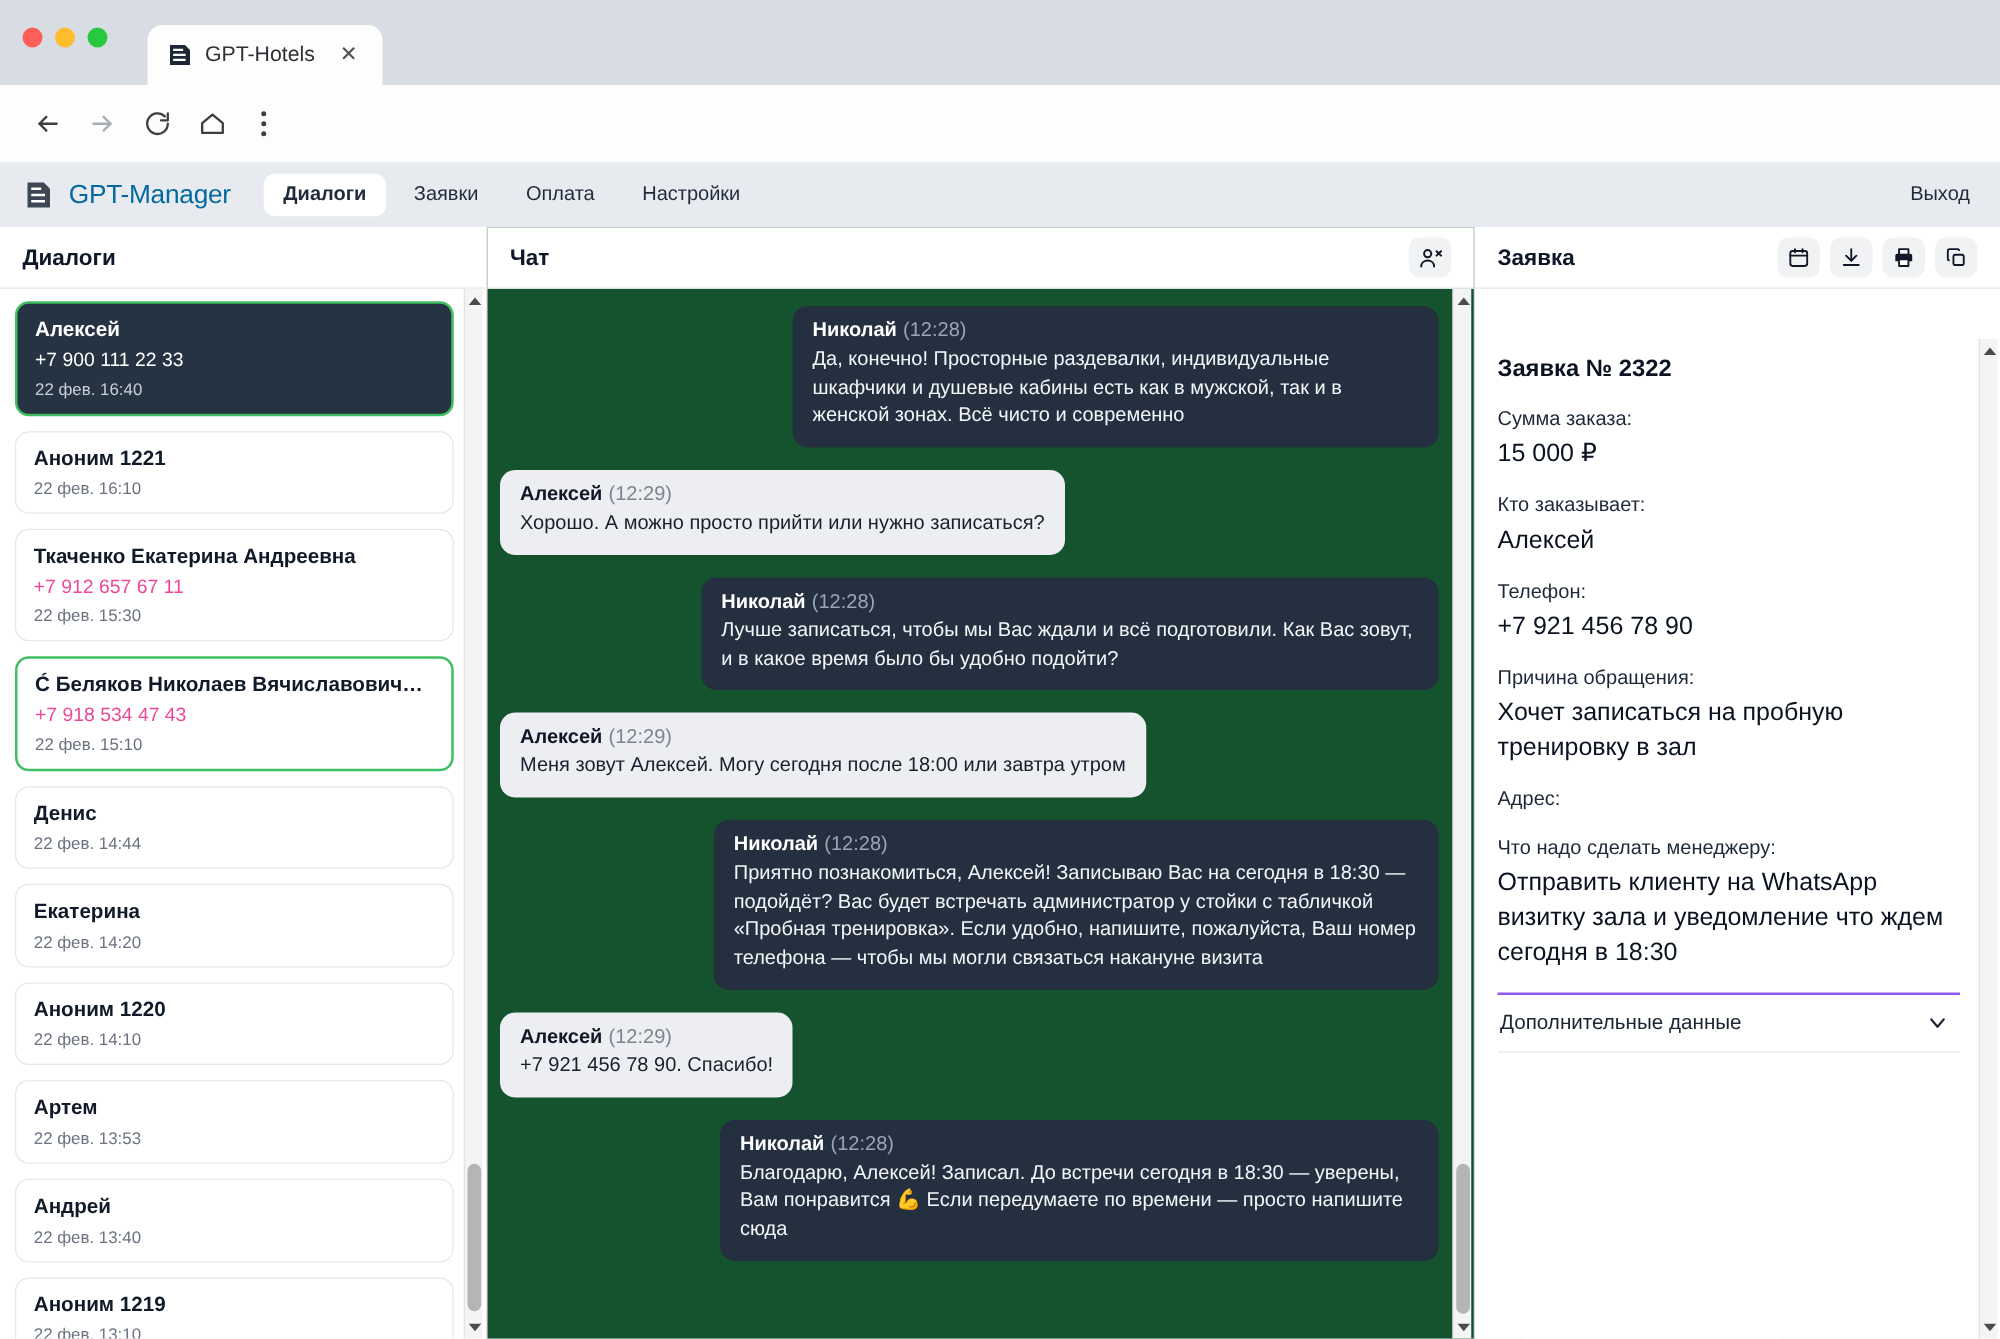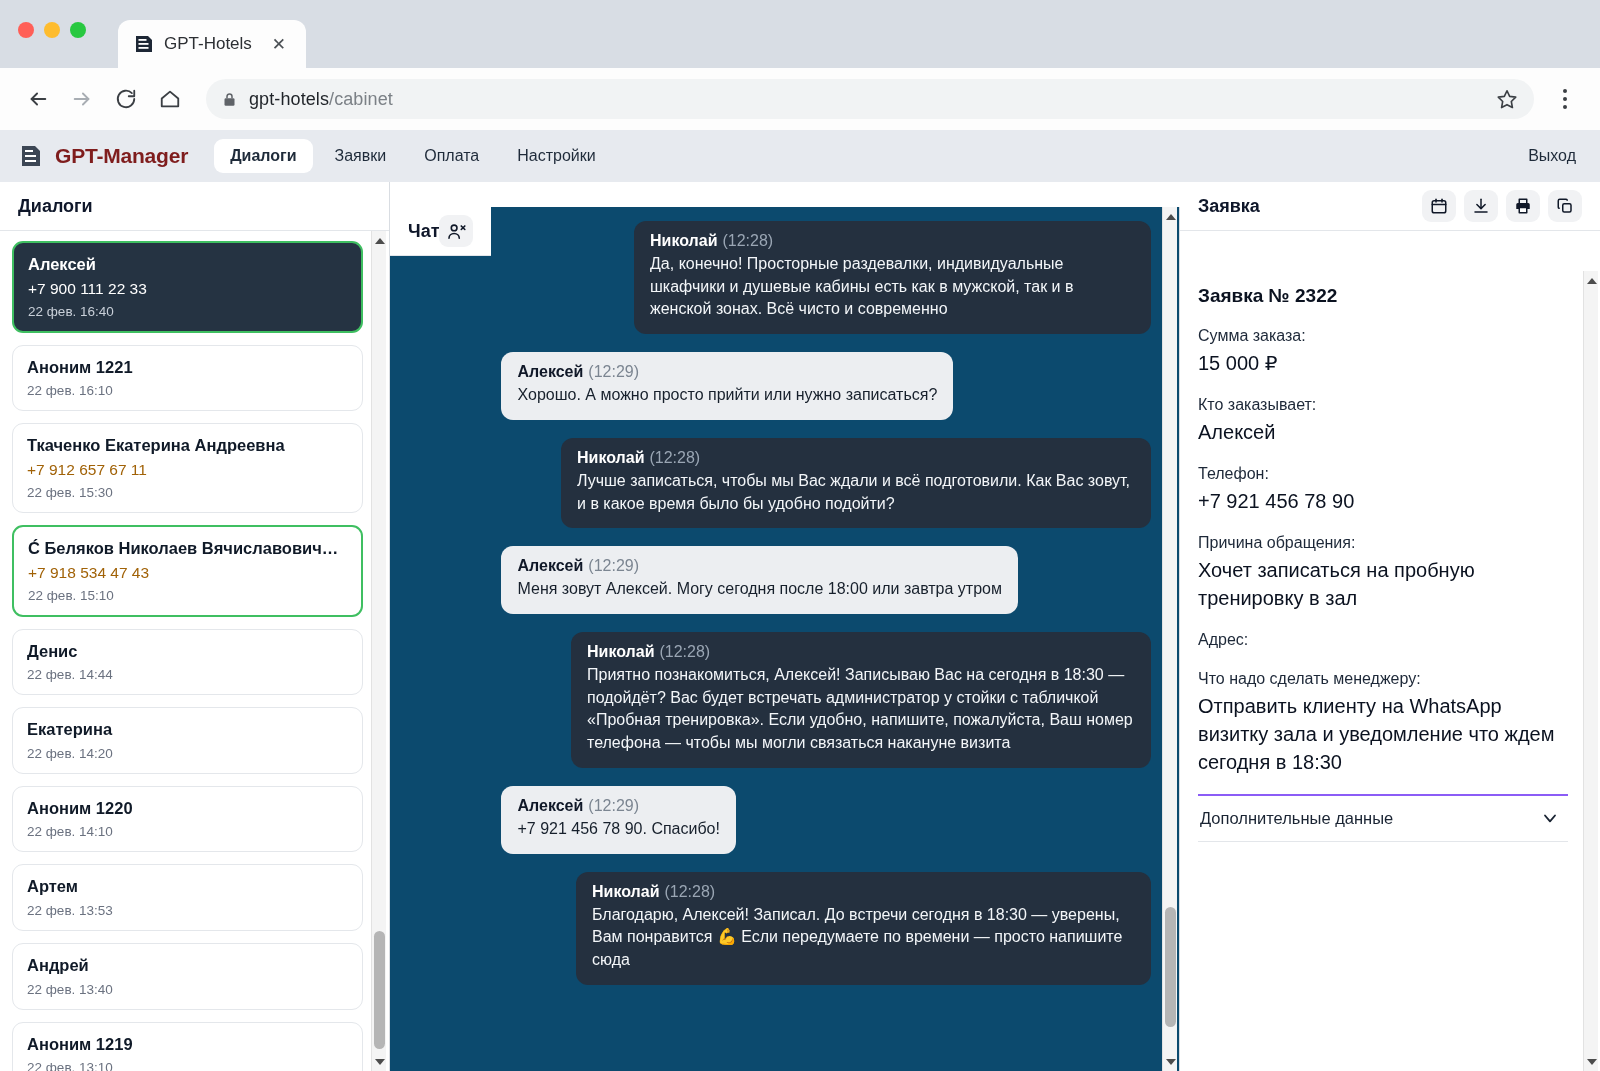--- a/index.html
+++ b/index.html
@@ -53,21 +53,21 @@
 
   
   .app { flex:1; display:flex; flex-direction:column; background:#ffffff; min-height:0; }
 
   .appbar {
     height: 52px; flex:0 0 52px; background:#e7eaef; display:flex; align-items:center;
     padding: 0 20px; gap: 0px;
   }
   .brand { display:flex; align-items:center; gap:11px; margin-right:26px; }
   .brand-logo { width:24px; height:24px; flex:0 0 24px; }
-  .brand-name { font-size:21px; font-weight:bold; color:#7f1d1d; letter-spacing:-.2px; }
+  .brand-name { font-size:21px; font-weight:normal; color:#0369a1; letter-spacing:-.2px; }
   .nav { display:flex; align-items:center; gap:6px; }
   .navitem {
     font-size:16px; color:#1f2b3a; padding:8px 16px; border-radius:9px; cursor:pointer; white-space:nowrap;
   }
   .navitem.active { background:#ffffff; font-weight:bold; }
   .logout { margin-left:auto; font-size:16px; color:#1f2b3a; cursor:pointer; padding-right:4px;}
 
   
   .panes { flex:1; display:flex; min-height:0; background:#fff; }
 
@@ -83,39 +83,39 @@
   .dialog-scroll { flex:1; overflow:hidden; position:relative; padding:10px 26px 0 12px; }
   .dialog-list { display:flex; flex-direction:column; gap:12px; }
   .dialog {
     border:1px solid #e4e7eb; border-radius:11px; background:#fff; padding:11px 14px 12px 14px;
     cursor:pointer;
   }
   .dialog.active { background:#253342; border:2px solid #3fbf61; }
   .dialog.outlined { border:2px solid #3fbf61; }
   .d-name { font-size:16.5px; font-weight:bold; color:#101a28; line-height:1.25;
             white-space:nowrap; overflow:hidden; text-overflow:ellipsis; }
-  .d-phone { font-size:15.5px; color:#a16207; margin-top:5px; }
+  .d-phone { font-size:15.5px; color:#ec4899; margin-top:5px; }
   .d-time { font-size:13.5px; color:#6b7280; margin-top:6px; }
   .dialog.active .d-name, .dialog.active .d-phone { color:#ffffff; }
   .dialog.active .d-time { color:#c8cfd8; }
 
   
   .sb { position:absolute; top:0; right:3px; width:15px; height:100%;
         background:#f4f4f4; border-left:1px solid #e2e2e2; }
   .sb-up, .sb-dn { position:absolute; left:0; width:15px; height:15px;
                    display:flex; align-items:center; justify-content:center; cursor:pointer; }
   .sb-up { top:2px; } .sb-dn { bottom:2px; }
   .sb-arrow { width:0;height:0;border-left:5px solid transparent;border-right:5px solid transparent; }
   .up .sb-arrow { border-bottom:6px solid #4c4c4c; }
   .dn .sb-arrow { border-top:6px solid #4c4c4c; }
   .sb-thumb { position:absolute; left:2px; width:11px; border-radius:6px; background:#b5b5b5; cursor:pointer; }
 
   
-  .middle { flex:1; display:flex; flex-direction:row; min-height:0;
-            border-right:1px solid #d9dde2; background:#0c4a6e; min-width:0;margin-top:25px; }
+  .middle { flex:1; display:flex; flex-direction:column; min-height:0;
+            border-right:1px solid #d9dde2; background:#14532d; min-width:0; }
   .chat-head-actions { margin-left:auto; display:flex; gap:8px; }
   .icon-btn { width:34px; height:32px; border-radius:9px; background:#f1f2f4;
               display:flex; align-items:center; justify-content:center; cursor:pointer; color:#101828; }
   .chat-scroll { flex:1; overflow:hidden; position:relative; padding:14px 28px 0 10px; }
   .msgs { display:flex; flex-direction:column; gap:18px; padding-bottom:10px; }
   .msg { max-width:600px; border-radius:12px; padding:11px 16px 13px 16px; }
   .msg.in  { align-self:flex-start; background:#eceef1; }
   .msg.out { align-self:flex-end;   background:#24303f; }
   .m-head { font-size:16px; margin-bottom:3px; }
   .m-author { font-weight:bold; }
@@ -186,32 +186,20 @@
           <path d="M21 12a9 9 0 1 1-2.6-6.4"></path>
           <polyline points="21 3 21 9 15 9"></polyline>
         </svg>
     </div>
     <div class="navbtn">
       <svg width="22" height="22" viewBox="0 0 24 24" fill="none" stroke="currentColor" stroke-width="2" stroke-linecap="round" stroke-linejoin="round">
           <path d="M3 11.5 12 4l9 7.5V20H3z"></path>
         </svg>
     </div>
 
-    <div class="omnibox">
-      <svg class="lock" viewBox="0 0 24 24">
-        <rect x="4" y="10" width="16" height="12" rx="2" fill="#5f6368"></rect>
-        <path d="M8 10V7a4 4 0 0 1 8 0v3" fill="none" stroke="#5f6368" stroke-width="2.4"></path>
-      </svg>
-      <span class="url"><span>gpt-hotels</span><span class="path">/cabinet</span></span>
-      <span class="star">
-        <svg width="22" height="22" viewBox="0 0 24 24" fill="none" stroke="currentColor" stroke-width="1.8" stroke-linejoin="round">
-            <polygon points="12 3 14.9 9.2 21.5 10 16.7 14.7 17.9 21.3 12 18.2 6.1 21.3 7.3 14.7 2.5 10 9.1 9.2"></polygon>
-          </svg>
-      </span>
-    </div>
     <div class="kebab">
         <i></i>
         <i></i>
         <i></i>
       </div>
   </div>
 
   <div class="app">
 
     <div class="appbar">

